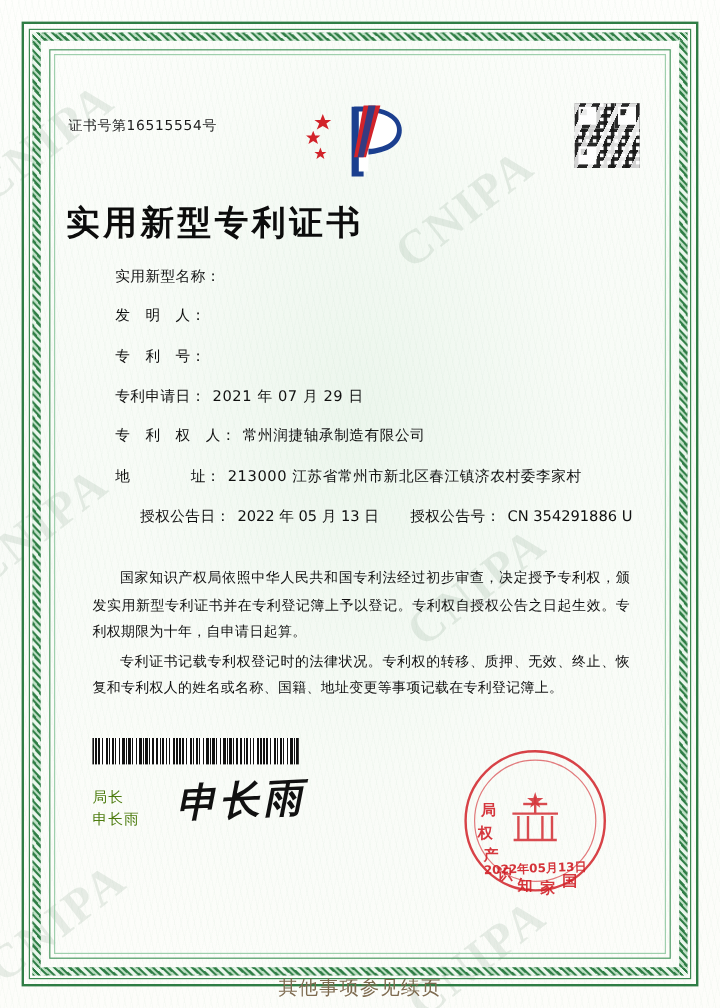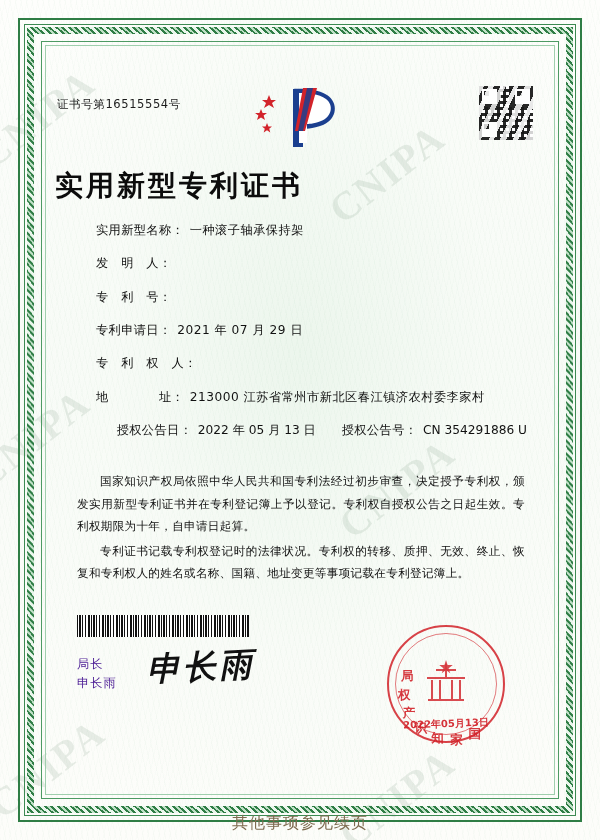--- a/index.html
+++ b/index.html
@@ -231,21 +231,21 @@
       #111 11px 13px, #fff 13px 14px);
   }
 
   .signature-block {
     position: absolute;
     left: 22px;
     top: 600px;
   }
   .sig-label {
     font-size: 12.2px;
-    color: #4c1d95;
+    color: #4d7c0f;
     letter-spacing: 1px;
     line-height: 1.55;
   }
   .sig-script {
     position: absolute;
     left: 92px;
     top: 590px;
     font-family: "Liberation Serif", "DejaVu Serif", serif;
     font-size: 33px;
     font-style: italic;
@@ -387,21 +387,20 @@
         </div>
     </div>
 
     <div class="doc-title">实用新型专利证书</div>
 
     <div class="fields">
 
       <div class="field-row">
         <span class="f-label">实用新型名称</span>
         <span class="f-sep">：</span>
-        <span class="f-value">一种滚子轴承保持架</span>
       </div>
 
       <div class="field-row">
         <span class="f-label">发　明　人</span>
         <span class="f-sep">：</span>
       </div>
 
       <div class="field-row">
         <span class="f-label">专　利　号</span>
         <span class="f-sep">：</span>
@@ -409,20 +408,21 @@
 
       <div class="field-row">
         <span class="f-label">专利申请日</span>
         <span class="f-sep">：</span>
         <span class="f-value">2021 年 07 月 29 日</span>
       </div>
 
       <div class="field-row">
         <span class="f-label">专　利　权　人</span>
         <span class="f-sep">：</span>
+        <span class="f-value">常州润捷轴承制造有限公司</span>
       </div>
 
       <div class="field-row">
         <span class="f-label">地　　　　址</span>
         <span class="f-sep">：</span>
         <span class="f-value">213000 江苏省常州市新北区春江镇济农村委李家村</span>
       </div>
 
       <div class="field-row dual">
         <span class="f-label">授权公告日</span>

